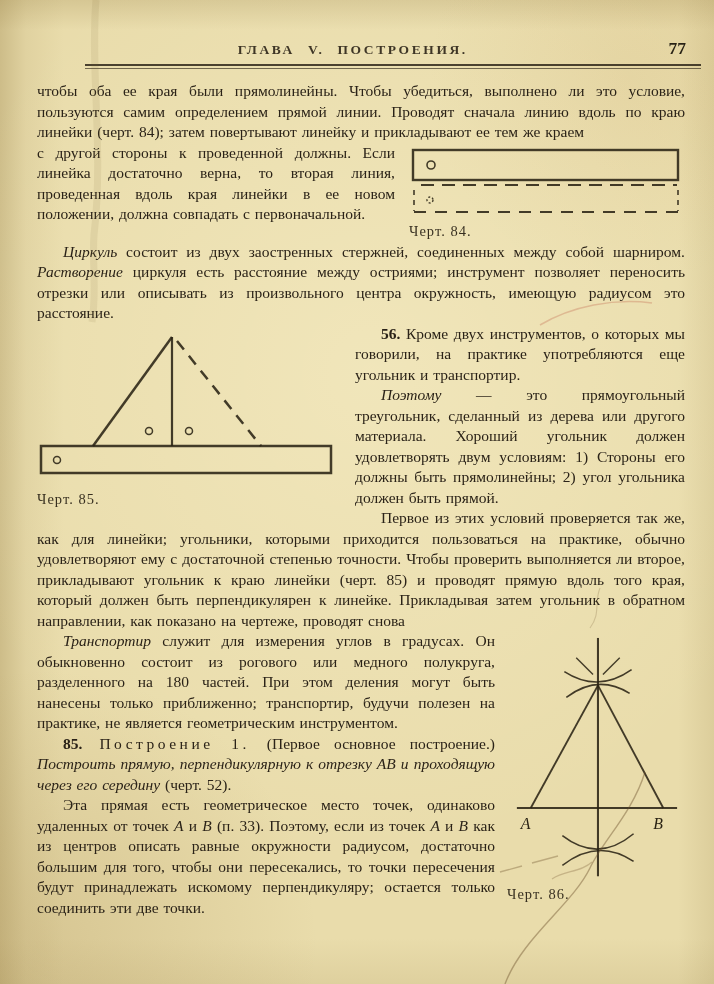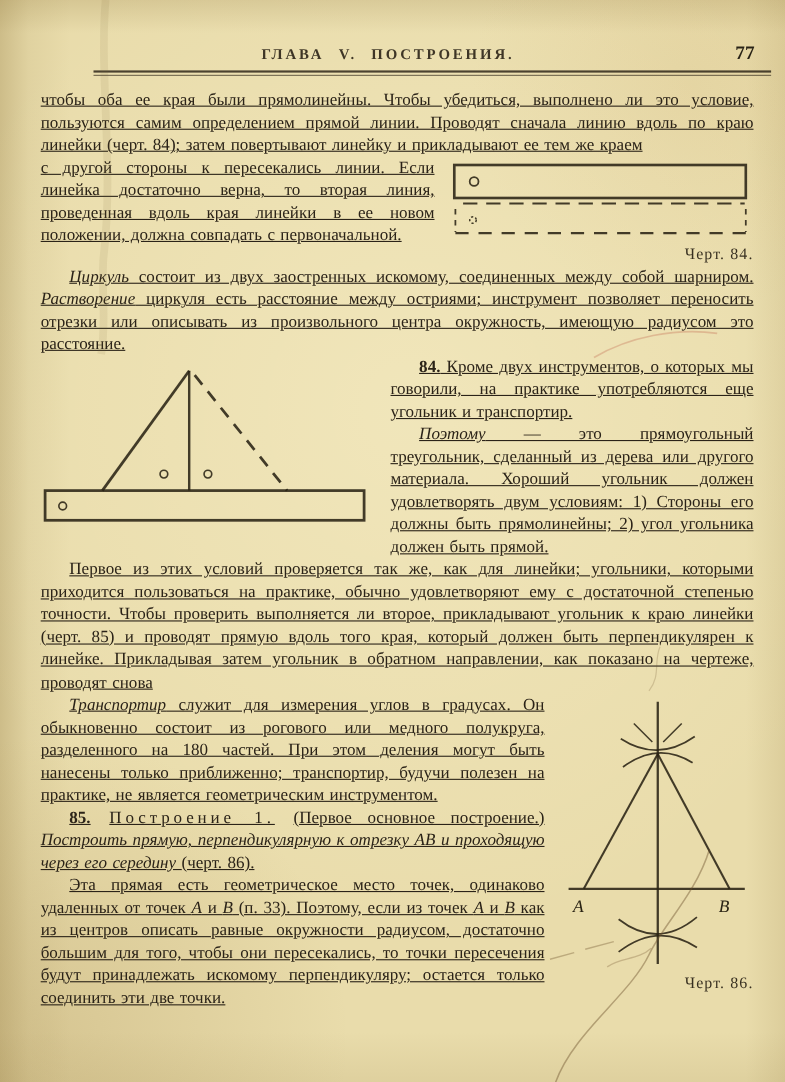--- a/index.html
+++ b/index.html
@@ -35,38 +35,38 @@
     color:rgba(30,24,14,0.95);
     padding-right:14px;
     text-align:right;
   }
   .rule{
     margin:1px 13px 12px 85px;
     border-top:2.4px solid rgba(40,32,20,0.82);
     height:2.4px;
     border-bottom:1.4px solid rgba(40,32,20,0.62);
   }
-  .content{position:relative;padding:0 29px 0 37px;text-decoration:underline;}
+  .content{position:relative;padding:0 29px 0 37px;}
   .para{
     margin:0;text-align:justify;
     font-size:15.5px;line-height:20.5px;
     word-spacing:1px;
   }
   .indent{text-indent:26px;}
   .noindent{text-indent:0;}
   .i{font-style:italic;}
   .b{font-weight:700;}
   .spaced{letter-spacing:3.5px;margin:0 17px;}
   .block{display:flow-root;}
   figure{margin:0;}
   .fig84{float:right;width:276px;margin:4px 0 2px 14px;}
   .fig85{float:left;width:300px;margin:5px 18px 4px 0;}
   .fig86{float:right;width:178px;margin:3px 0 6px 12px;}
   figcaption{
-    text-align:right;font-size:14.5px;
+    text-align:left;font-size:14.5px;
     letter-spacing:1px;padding-top:4px;
     color:rgba(38,30,18,0.92);
   }
   .figsvg{display:block;width:100%;}
   .figsvg path,.figsvg rect,.figsvg line,.figsvg circle{
     stroke:#2a2314;fill:none;stroke-opacity:0.88;
   }
   .figsvg text{
     fill:#2a2314;font-family:"Liberation Serif","DejaVu Serif",serif;
     font-style:italic;font-size:16px;stroke:none;
@@ -94,38 +94,39 @@
           <rect x="4" y="3" width="265" height="30" stroke-width="2.4"></rect>
           <circle cx="22" cy="18" r="4" stroke-width="1.6"></circle>
           <path d="M12 38 H268" stroke-width="2" stroke-dasharray="13 8"></path>
           <path d="M5 43 V64" stroke-width="1.6" stroke-dasharray="5 5"></path>
           <path d="M269 43 V64" stroke-width="1.6" stroke-dasharray="5 5"></path>
           <path d="M5 65 H269" stroke-width="2" stroke-dasharray="12 9"></path>
           <circle cx="21" cy="53" r="3" stroke-width="1.4" stroke-dasharray="2 2"></circle>
         </svg>
         <figcaption>Черт. 84.</figcaption>
       </figure>
-      <p class="para noindent"><span>с другой стороны к пересекались линии. Если линейка достаточно верна, то вторая линия, проведенная вдоль края линейки в ее новом положении, должна совпадать с первоначальной.</span></p>
+      <p class="para noindent"><span>с другой стороны к проведенной должны. Если линейка достаточно верна, то вторая линия, проведенная вдоль края линейки в ее новом положении, должна совпадать с первоначальной.</span></p>
     </div>
 
-    <p class="para indent"><span class="i">Циркуль</span><span> состоит из двух заостренных искомому, соединенных между собой шарниром. </span><span class="i">Растворение</span><span> циркуля есть расстояние между остриями; инструмент позволяет переносить отрезки или описывать из произвольного центра окружность, имеющую радиусом это расстояние.</span></p>
+    <p class="para indent"><span class="i">Циркуль</span><span> состоит из двух заостренных стержней, соединенных между собой шарниром. </span><span class="i">Растворение</span><span> циркуля есть расстояние между остриями; инструмент позволяет переносить отрезки или описывать из произвольного центра окружность, имеющую радиусом это расстояние.</span></p>
 
     <div class="block">
       <figure class="fig85">
         <svg class="figsvg" viewBox="0 0 300 158">
           <rect x="4" y="117" width="290" height="27" stroke-width="2.5"></rect>
           <circle cx="20" cy="131" r="3.5" stroke-width="1.5"></circle>
           <path d="M135 8 V117" stroke-width="2.2"></path>
           <path d="M135 8 L56 117" stroke-width="2.5"></path>
           <path d="M140 12 L224 117" stroke-width="2.5" stroke-dasharray="11 8"></path>
           <circle cx="112" cy="102" r="3.5" stroke-width="1.5"></circle>
           <circle cx="152" cy="102" r="3.5" stroke-width="1.5"></circle>
         </svg>
+        <figcaption>Черт. 85.</figcaption>
       </figure>
-      <p class="para indent"><span class="b">84.</span><span> Кроме двух инструментов, о которых мы говорили, на практике употребляются еще угольник и транспортир.</span></p>
+      <p class="para indent"><span class="b">56.</span><span> Кроме двух инструментов, о которых мы говорили, на практике употребляются еще угольник и транспортир.</span></p>
       <p class="para indent"><span class="i">Поэтому</span><span> — это прямоугольный треугольник, сделанный из дерева или другого материала. Хороший угольник должен удовлетворять двум условиям: 1) Стороны его должны быть прямолинейны; 2) угол угольника должен быть прямой.</span></p>
       <p class="para indent"><span>Первое из этих условий проверяется так же, как для линейки; угольники, которыми приходится пользоваться на практике, обычно удовлетворяют ему с достаточной степенью точности. Чтобы проверить выполняется ли второе, прикладывают угольник к краю линейки (черт. 85) и проводят прямую вдоль того края, который должен быть перпендикулярен к линейке. Прикладывая затем угольник в обратном направлении, как показано на чертеже, проводят снова</span></p>
     </div>
 
     <div class="block">
       <figure class="fig86">
         <svg class="figsvg" viewBox="0 0 180 250">
           <path d="M92 4 V245" stroke-width="2.1"></path>
           <path d="M10 176 H172" stroke-width="2.1"></path>
           <path d="M92 52 L24 176" stroke-width="1.9"></path>
@@ -135,21 +136,21 @@
           <path d="M70 24 L87 41" stroke-width="1.4"></path>
           <path d="M97 41 L114 24" stroke-width="1.4"></path>
           <path d="M56 204 Q92 232 128 202" stroke-width="1.6"></path>
           <path d="M56 234 Q92 206 128 230" stroke-width="1.6"></path>
           <text x="14" y="197">А</text>
           <text x="148" y="197">В</text>
         </svg>
         <figcaption>Черт. 86.</figcaption>
       </figure>
       <p class="para indent"><span class="i">Транспортир</span><span> служит для измерения углов в градусах. Он обыкновенно состоит из рогового или медного полукруга, разделенного на 180 частей. При этом деления могут быть нанесены только приближенно; транспортир, будучи полезен на практике, не является геометрическим инструментом.</span></p>
-      <p class="para indent"><span class="b">85.</span><span class="spaced">Построение 1.</span><span>(Первое основное построение.) </span><span class="i">Построить прямую, перпендикулярную к отрезку АВ и проходящую через его середину </span><span>(черт. 86).</span></p>
+      <p class="para indent"><span class="b">85.</span><span class="spaced">Построение 1.</span><span>(Первое основное построение.) </span><span class="i">Построить прямую, перпендикулярную к отрезку АВ и проходящую через его середину </span><span>(черт. 52).</span></p>
       <p class="para indent"><span>Эта прямая есть геометрическое место точек, одинаково удаленных от точек </span><span class="i">А</span><span> и </span><span class="i">В</span><span> (п. 33). Поэтому, если из точек </span><span class="i">А</span><span> и </span><span class="i">В</span><span> как из центров описать равные окружности радиусом, достаточно большим для того, чтобы они пересекались, то точки пересечения будут принадлежать искомому перпендикуляру; остается только соединить эти две точки.</span></p>
     </div>
 
   </div>
 
   <svg class="cracks" width="714" height="984" viewBox="0 0 714 984">
     <path d="M96 0 C90 70 104 150 94 235 C92 262 97 292 92 322" stroke="rgba(120,96,50,0.10)" stroke-width="7" fill="none"></path>
     <path d="M645 772 C633 812 602 842 590 868 C572 905 522 938 505 984" stroke="rgba(106,76,40,0.42)" stroke-width="1.4" fill="none"></path>
     <path d="M592 862 C580 873 564 870 552 879" stroke="rgba(106,76,40,0.28)" stroke-width="1.2" fill="none"></path>
     <path d="M500 872 l22 -6 M532 863 l26 -7" stroke="rgba(106,76,40,0.35)" stroke-width="1.3" fill="none"></path>

